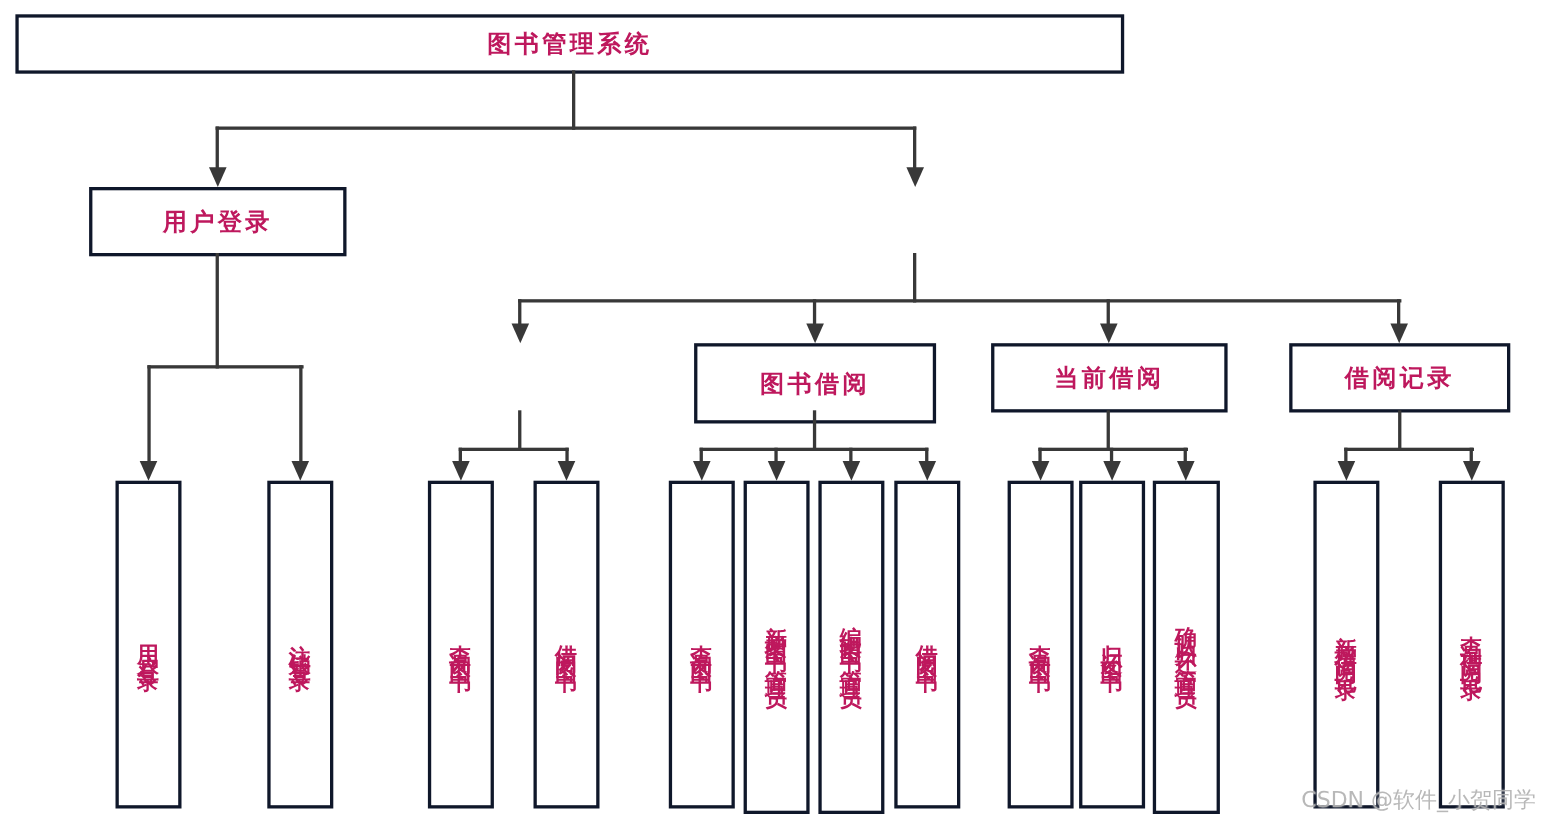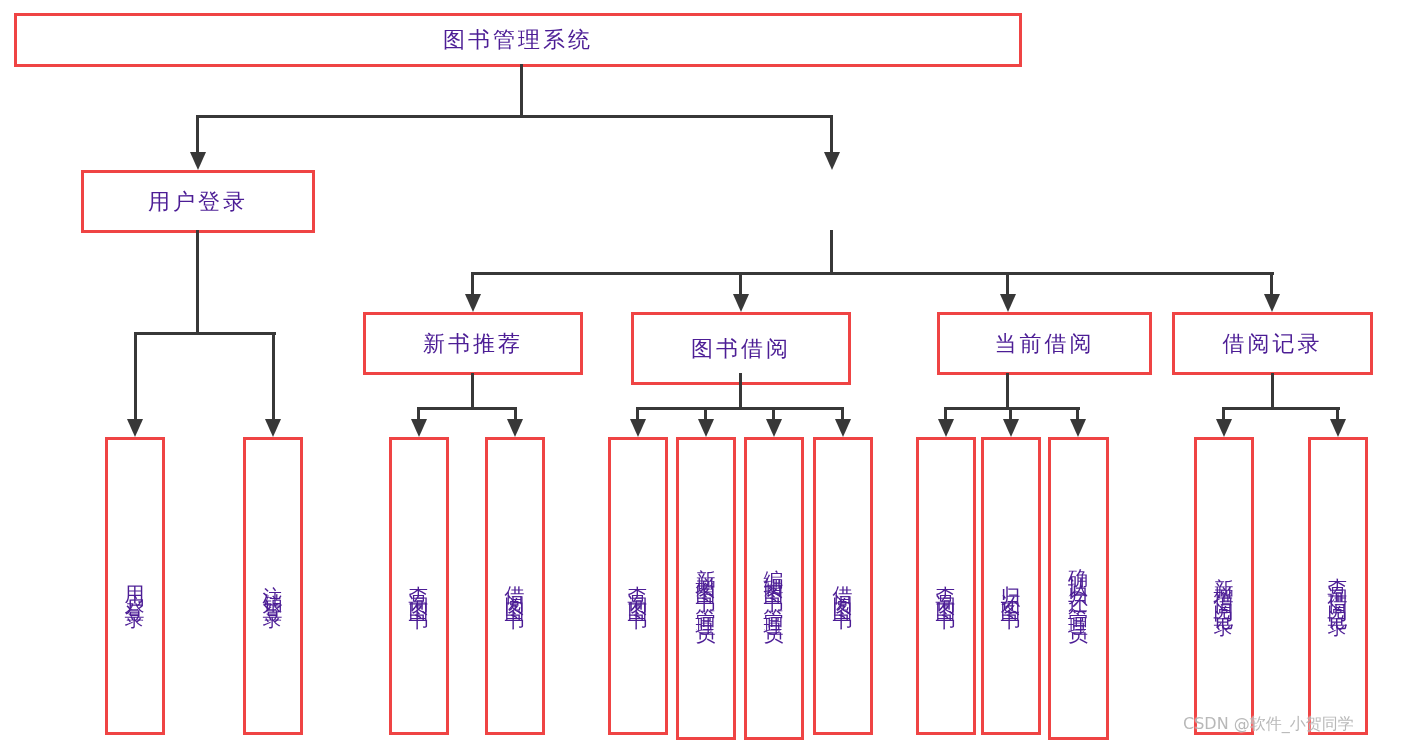--- a/index.html
+++ b/index.html
@@ -6,26 +6,27 @@
   .stage{
     position:relative;
     width:1405px;height:747px;
     background:#ffffff;
     font-family:"DejaVu Sans","Liberation Sans",sans-serif;
     overflow:hidden;
   }
   .box{
     position:absolute;
     box-sizing:border-box;
-    border:3px solid #ef4444;
+    border:3px solid #0f172a;
     background:#ffffff;
-    color:#4c1d95;
+    color:#be185d;
     display:flex;
     align-items:center;
     justify-content:center;
+    font-weight:bold;
   }
   .hbox{
     font-size:22px;
     letter-spacing:3px;
     white-space:nowrap;
   }
   .vbox{
     writing-mode:vertical-rl;
     text-orientation:mixed;
     font-size:20px;
@@ -40,21 +41,21 @@
   .arrow{
     position:absolute;
     width:0;height:0;
     border-left:8px solid transparent;
     border-right:8px solid transparent;
     border-top:18px solid #383838;
   }
   .watermark{
     position:absolute;
     left:1183px;top:714px;
-    font-size:16px;
+    font-size:20px;
     color:#b3b3b3;
     opacity:0.92;
     white-space:nowrap;
     text-shadow:0 0 2px #ffffff;
     z-index:5;
   }
 </style>
 </head>
 <body>
 
@@ -82,23 +83,22 @@
   <div class="line" style="left:471px;top:272px;width:803px;height:3px;"></div>
   <div class="line" style="left:471px;top:272px;width:3px;height:24px;"></div>
   <div class="arrow" style="left:465px;top:294px;"></div>
   <div class="line" style="left:739px;top:272px;width:3px;height:24px;"></div>
   <div class="arrow" style="left:733px;top:294px;"></div>
   <div class="line" style="left:1006px;top:272px;width:3px;height:24px;"></div>
   <div class="arrow" style="left:1000px;top:294px;"></div>
   <div class="line" style="left:1270px;top:272px;width:3px;height:24px;"></div>
   <div class="arrow" style="left:1264px;top:294px;"></div>
 
-  <div class="box hbox" style="left:363px;top:312px;width:220px;height:63px;">新书推荐</div>
   <div class="box hbox" style="left:631px;top:312px;width:220px;height:73px;">图书借阅</div>
-  <div class="box hbox" style="left:901px;top:312px;width:215px;height:63px;margin-left:36px;">当前借阅</div>
+  <div class="box hbox" style="left:901px;top:312px;width:215px;height:63px;">当前借阅</div>
   <div class="box hbox" style="left:1172px;top:312px;width:201px;height:63px;">借阅记录</div>
 
   <div class="line" style="left:471px;top:373px;width:3px;height:36px;"></div>
   <div class="line" style="left:417px;top:407px;width:100px;height:3px;"></div>
   <div class="line" style="left:417px;top:407px;width:3px;height:14px;"></div>
   <div class="arrow" style="left:411px;top:419px;"></div>
   <div class="line" style="left:514px;top:407px;width:3px;height:14px;"></div>
   <div class="arrow" style="left:507px;top:419px;"></div>
 
   <div class="line" style="left:739px;top:373px;width:3px;height:36px;"></div>

